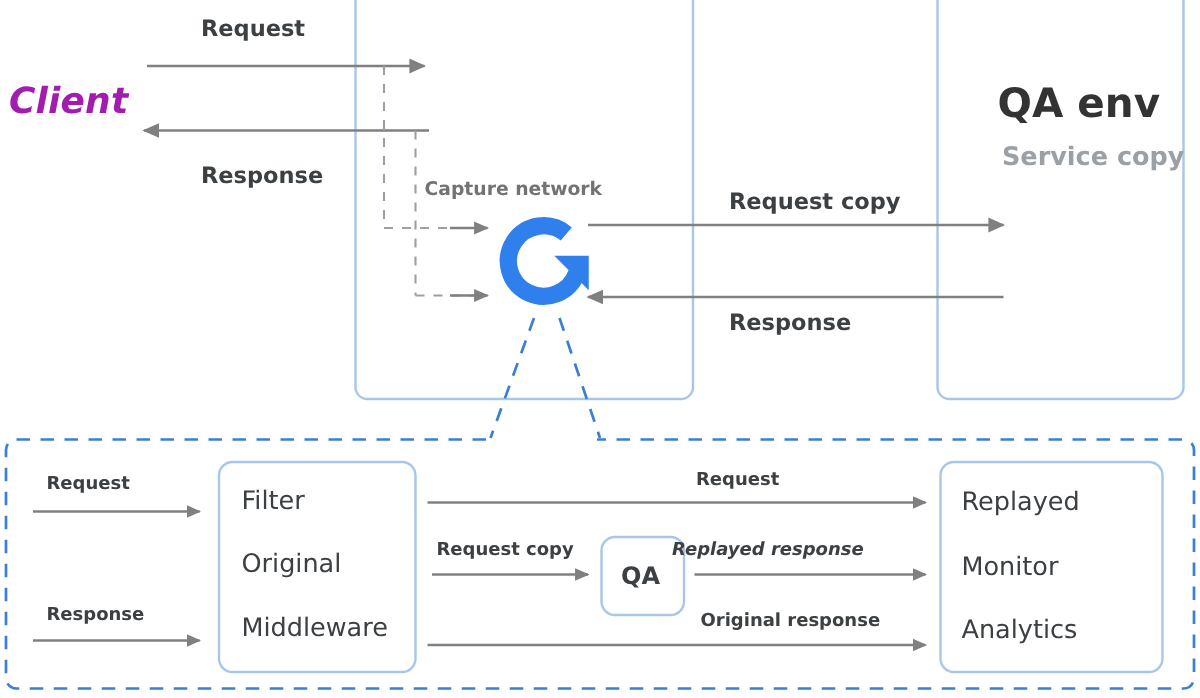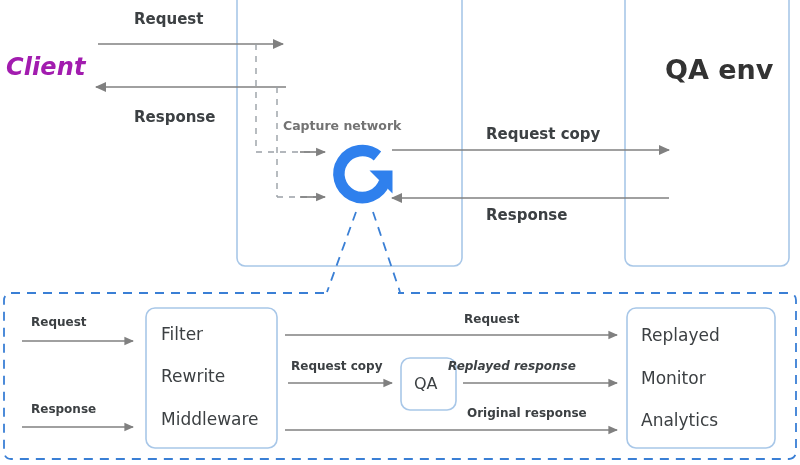--- a/index.html
+++ b/index.html
@@ -65,21 +65,21 @@
     font-weight: 600;
     color: #737373;
   }
   .box-item {
     font-size: 17px;
     font-weight: 400;
     color: #3c4043;
   }
   .qa-small {
     font-size: 16px;
-    font-weight: 400;
+    font-weight: 700;
     color: #3c4043;
   }
 </style>
 </head>
 <body>
 
 <div id="canvas">
 
   <svg id="diagram-svg" viewBox="0 0 800 465">
     <defs>
@@ -166,28 +166,29 @@
 
 
   <div class="lbl capture-label" style="left:283px; top:120px;">Capture network</div>
 
   <div class="lbl flow-label" style="left:486px; top:127px;">Request copy</div>
 
   <div class="lbl flow-label" style="left:486px; top:208px;">Response</div>
 
   <div class="lbl title-lg" style="left:665px; top:56px;">QA env</div>
 
+  <div class="lbl sub-gray" style="left:668px; top:97px;">Service copy</div>
 
   <div class="lbl flow-label-sm" style="left:31px; top:316px;">Request</div>
 
   <div class="lbl flow-label-sm" style="left:31px; top:403px;">Response</div>
 
   <div class="lbl box-item" style="left:161px; top:326px;">Filter</div>
 
-  <div class="lbl box-item" style="left:161px; top:368px;">Rewrite</div>
+  <div class="lbl box-item" style="left:161px; top:368px;">Original</div>
 
   <div class="lbl box-item" style="left:161px; top:411px;">Middleware</div>
 
   <div class="lbl flow-label-sm" style="left:291px; top:360px;">Request copy</div>
 
   <div class="lbl flow-label-sm" style="left:464px; top:313px;">Request</div>
 
   <div class="lbl flow-label-sm" style="left:448px; top:360px;font-style:italic;">Replayed response</div>
 
   <div class="lbl flow-label-sm" style="left:467px; top:407px;">Original response</div>

